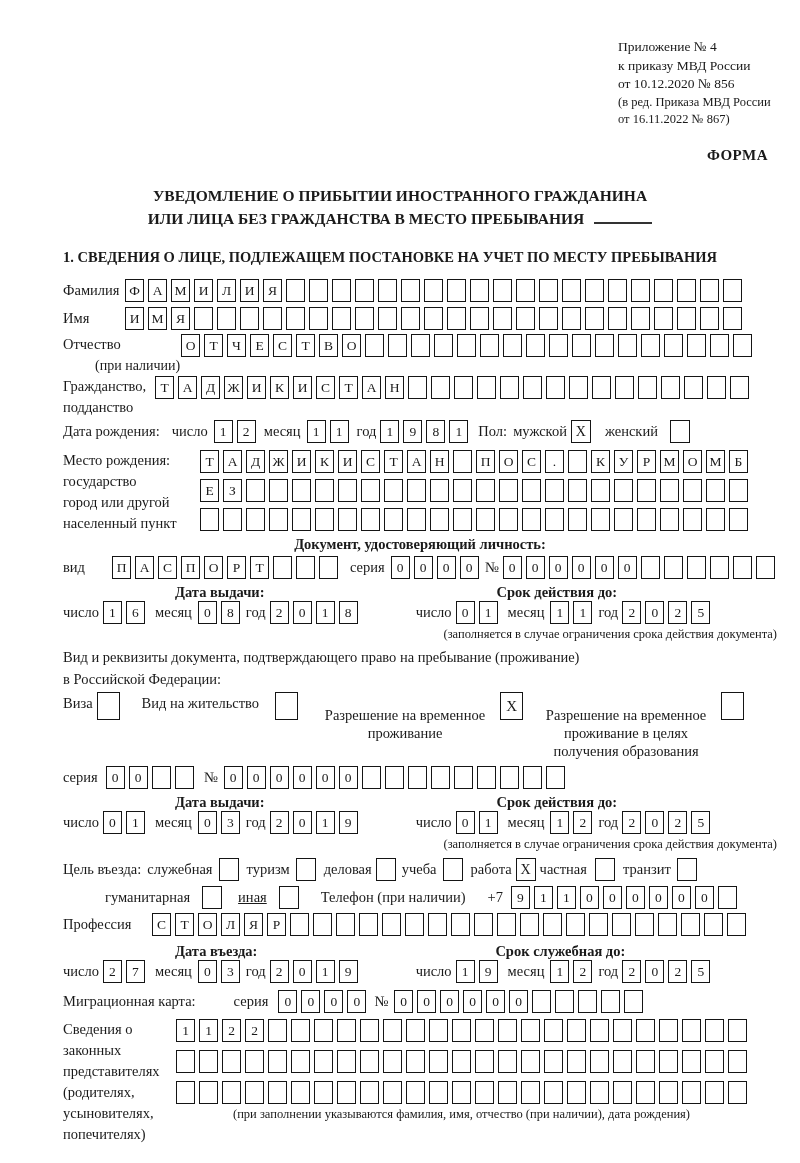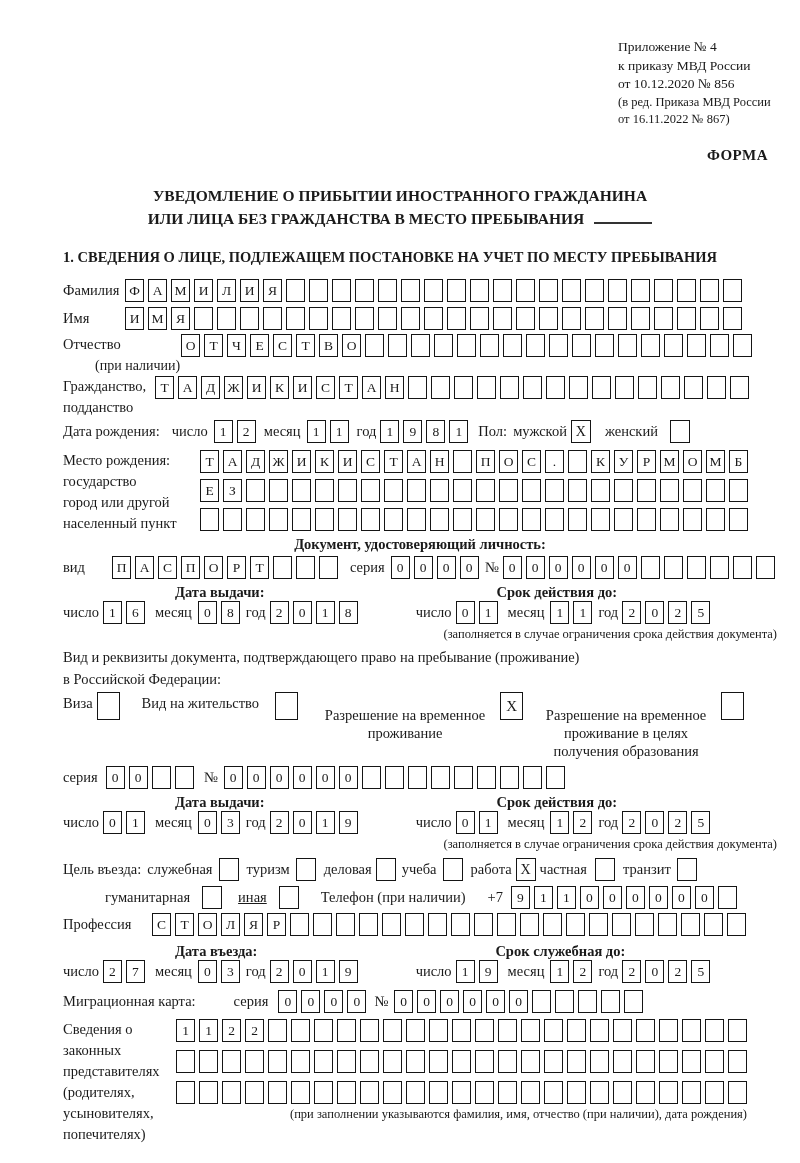--- a/index.html
+++ b/index.html
@@ -50,21 +50,21 @@
   .ml10{margin-left:10px;} .ml12{margin-left:12px;} .ml14{margin-left:14px;}
   .ml16{margin-left:16px;text-decoration:underline;} .ml18{margin-left:18px;} .ml22{margin-left:22px;}
 
   .center-bold { text-align:center; font-weight:bold; font-size:14.5px; margin:2px 0 3px 0; }
   .date-labels { display:flex; font-weight:bold; font-size:14.5px; line-height:18px; }
   .note { text-align:right; font-size:12.5px; line-height:16px;font-family:Liberation Serif, serif; }
   .intro { font-size:14.5px; line-height:22px; }
 
   .opt-stack { display:inline-flex; flex-direction:column; text-align:center; font-size:14.5px; line-height:18px; flex:none;margin-top:14px; }
   .cellcol { display:flex; flex-direction:column; }
-  .rep-note { font-size:12.5px; line-height:16px; margin-top:2px; text-align:right; }
+  .rep-note { font-size:12.5px; line-height:16px; margin-top:2px; text-align:center; }
 </style>
 </head>
 <body>
 
 <div class="page">
 
   <div class="appendix">
     <div>Приложение № 4</div>
     <div>к приказу МВД России</div>
     <div>от 10.12.2020 № 856</div>

